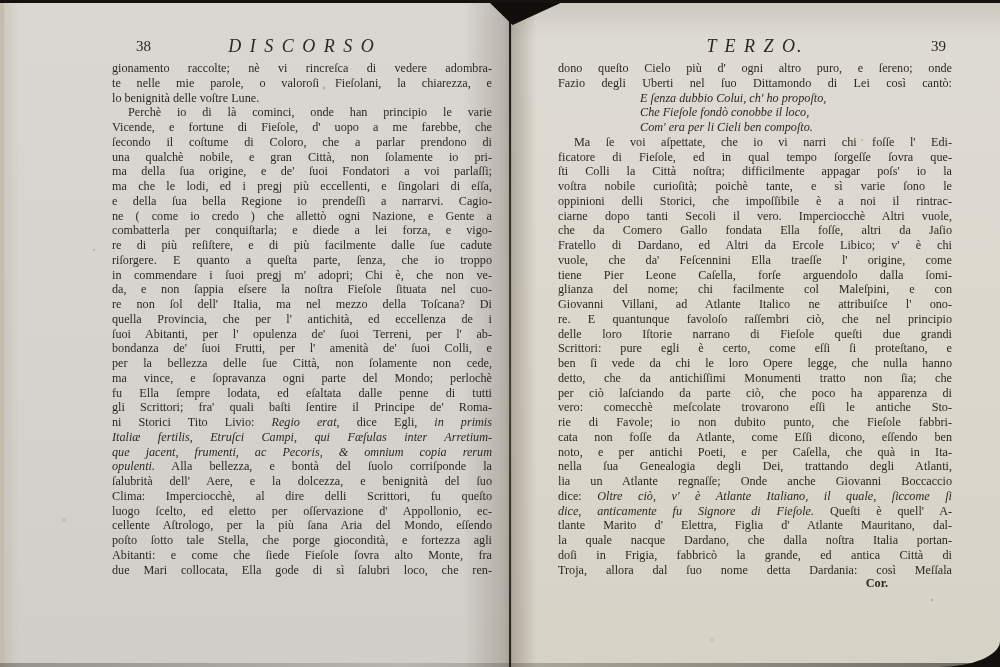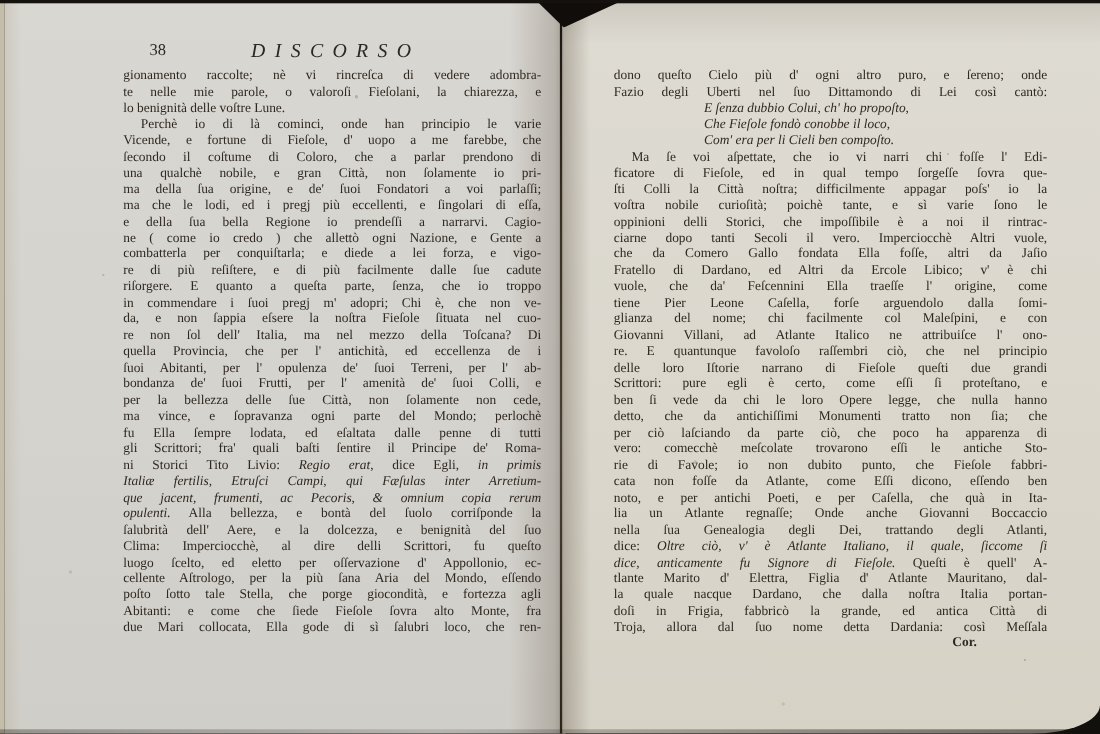--- a/index.html
+++ b/index.html
@@ -114,20 +114,24 @@
         <div class="line">Clima: Imperciocchè, al dire delli Scrittori, fu queſto</div>
         <div class="line">luogo ſcelto, ed eletto per oſſervazione d' Appollonio, ec-</div>
         <div class="line">cellente Aſtrologo, per la più ſana Aria del Mondo, eſſendo</div>
         <div class="line">poſto ſotto tale Stella, che porge giocondità, e fortezza agli</div>
         <div class="line">Abitanti: e come che ſiede Fieſole ſovra alto Monte, fra</div>
         <div class="line">due Mari collocata, Ella gode di sì ſalubri loco, che ren-</div>
       </div>
   </div>
 
   <div class="page page-right">
+    <div class="header">
+      <span class="running-title">T E R Z O.</span>
+      <span class="pagenum pagenum-right">39</span>
+    </div>
     <div class="textblock">
         <div class="line">dono queſto Cielo più d' ogni altro puro, e ſereno; onde</div>
         <div class="line">Fazio degli Uberti nel ſuo Dittamondo di Lei così cantò:</div>
         <div class="line p"><i>E ſenza dubbio Colui, ch' ho propoſto,</i></div>
         <div class="line p"><i>Che Fieſole fondò conobbe il loco,</i></div>
         <div class="line p"><i>Com' era per li Cieli ben compoſto.</i></div>
         <div class="line ind">Ma ſe voi aſpettate, che io vi narri chi foſſe l' Edi-</div>
         <div class="line">ficatore di Fieſole, ed in qual tempo ſorgeſſe ſovra que-</div>
         <div class="line">ſti Colli la Città noſtra; difficilmente appagar poſs' io la</div>
         <div class="line">voſtra nobile curioſità; poichè tante, e sì varie ſono le</div>
@@ -142,22 +146,22 @@
         <div class="line">re. E quantunque favoloſo raſſembri ciò, che nel principio</div>
         <div class="line">delle loro Iſtorie narrano di Fieſole queſti due grandi</div>
         <div class="line">Scrittori: pure egli è certo, come eſſi ſi proteſtano, e</div>
         <div class="line">ben ſi vede da chi le loro Opere legge, che nulla hanno</div>
         <div class="line">detto, che da antichiſſimi Monumenti tratto non ſia; che</div>
         <div class="line">per ciò laſciando da parte ciò, che poco ha apparenza di</div>
         <div class="line">vero: comecchè meſcolate trovarono eſſi le antiche Sto-</div>
         <div class="line">rie di Favole; io non dubito punto, che Fieſole fabbri-</div>
         <div class="line">cata non foſſe da Atlante, come Eſſi dicono, eſſendo ben</div>
         <div class="line">noto, e per antichi Poeti, e per Caſella, che quà in Ita-</div>
+        <div class="line">nella ſua Genealogia degli Dei, trattando degli Atlanti,</div>
         <div class="line">lia un Atlante regnaſſe; Onde anche Giovanni Boccaccio</div>
-        <div class="line">nella ſua Genealogia degli Dei, trattando degli Atlanti,</div>
         <div class="line">dice: <i>Oltre ciò, v' è Atlante Italiano, il quale, ſiccome ſi</i></div>
         <div class="line"><i>dice, anticamente fu Signore di Fieſole.</i> Queſti è quell' A-</div>
         <div class="line">tlante Marito d' Elettra, Figlia d' Atlante Mauritano, dal-</div>
         <div class="line">la quale nacque Dardano, che dalla noſtra Italia portan-</div>
         <div class="line">doſi in Frigia, fabbricò la grande, ed antica Città di</div>
         <div class="line">Troja, allora dal ſuo nome detta Dardania: così Meſſala</div>
       </div>
     <div class="textblock" style="top:576px;height:16px;font-weight:bold;">
       <div class="catchword cw-right">Cor.</div>
     </div>

